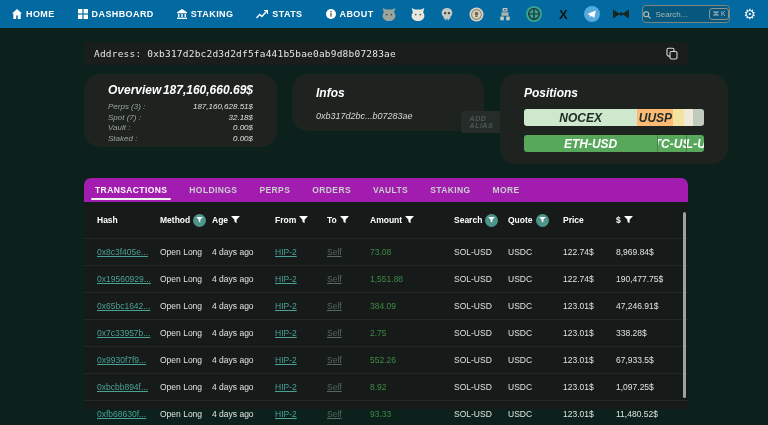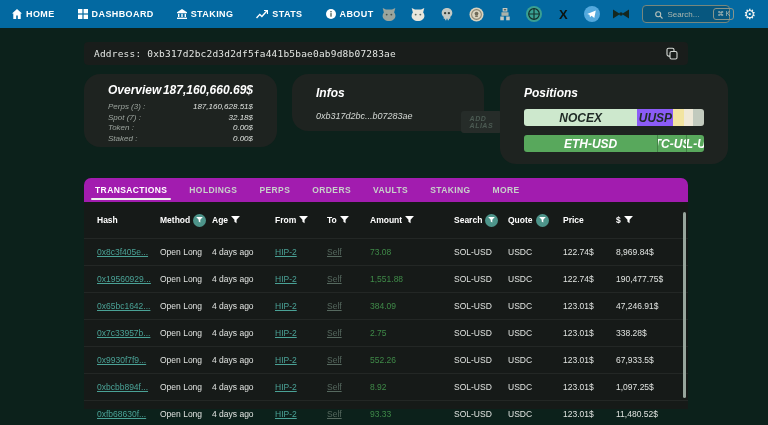--- a/index.html
+++ b/index.html
@@ -19,21 +19,21 @@
   .nav-left{ display:flex; align-items:center; gap:23px; }
   .nav-item{ display:flex; align-items:center; gap:4px; color:#ffffff;
     font-size:9px; font-weight:bold; letter-spacing:.4px; cursor:pointer; }
   .nav-item svg{ display:block; }
   .nav-right{ margin-left:auto; display:flex; align-items:center; gap:13px; }
   .app-icon{ width:16px; height:16px; display:flex; align-items:center; justify-content:center; cursor:pointer; }
   .x-letter{ font-size:13px; font-weight:bold; color:#0c1411; line-height:1; }
   .search-box{
     width:88px; height:18px; background:rgba(20,35,28,.25);
     border:1px solid #77877d; border-radius:4px;
-    display:flex; align-items:center; padding:0 12px; gap:4px;
+    display:flex; align-items:center; padding:0 0; gap:4px;
   }
   .search-box input{
     background:transparent; border:none; outline:none; width:42px;
     font-size:8px; color:#dfe5e0; font-family:"Liberation Sans",sans-serif;
   }
   .search-box input::placeholder{ color:#aab6ae; }
   .kbd-badge{ margin-left:auto; border:1px solid #87958c; border-radius:3px;
     font-size:6.5px; color:#b9c3bc; padding:1px 3px; white-space:nowrap; }
   .gear{ font-size:14px; color:#f2f4f2; line-height:1; cursor:pointer; }
 
@@ -252,21 +252,21 @@
   <div class="ov-rows">
     <div class="ov-row">
       <span class="ov-label">Perps (3) :</span>
       <span class="ov-value">187,160,628.51$</span>
     </div>
     <div class="ov-row">
       <span class="ov-label">Spot (7) :</span>
       <span class="ov-value">32.18$</span>
     </div>
     <div class="ov-row">
-      <span class="ov-label">Token :</span>
+      <span class="ov-label">Vault :</span>
       <span class="ov-value">0.00$</span>
     </div>
     <div class="ov-row">
       <span class="ov-label">Staked :</span>
       <span class="ov-value">0.00$</span>
     </div>
   </div>
 </div>
 
 <div class="card infos-card">
@@ -275,21 +275,21 @@
     <span class="infos-addr">0xb317d2bc...b07283ae</span>
     <span class="add-alias-btn">ADD ALIAS</span>
   </div>
 </div>
 
 <div class="card positions-card">
   <span class="card-title">Positions</span>
   <div class="pos-bars">
     <div class="pos-bar">
         <div class="pos-seg" style="width: 63%; background: rgb(205, 232, 205); color: rgb(32, 43, 38);">NOCEX</div>
-        <div class="pos-seg" style="width: 20%; background: #8b5cf6; color: rgb(32, 43, 38);">UUSP</div>
+        <div class="pos-seg" style="width: 20%; background: #fdba74; color: rgb(32, 43, 38);">UUSP</div>
         <div class="pos-seg" style="width: 6%; background: rgb(242, 228, 160); color: rgb(32, 43, 38);"></div>
         <div class="pos-seg" style="width: 5%; background: rgb(239, 233, 216); color: rgb(32, 43, 38);"></div>
         <div class="pos-seg" style="width: 6%; background: rgb(194, 202, 190); color: rgb(32, 43, 38);"></div>
       </div>
     <div class="pos-bar">
         <div class="pos-seg" style="width: 74%; background: rgb(88, 168, 92); color: rgb(255, 255, 255);">ETH-USD</div>
         <div class="pos-seg" style="width: 16%; background: rgb(88, 168, 92); color: rgb(255, 255, 255); border-left: 1px solid rgba(0, 0, 0, 0.22);">BTC-USD</div>
         <div class="pos-seg" style="width: 10%; background: rgb(88, 168, 92); color: rgb(255, 255, 255); border-left: 1px solid rgba(0, 0, 0, 0.22);">SOL-USD</div>
       </div>
   </div>

